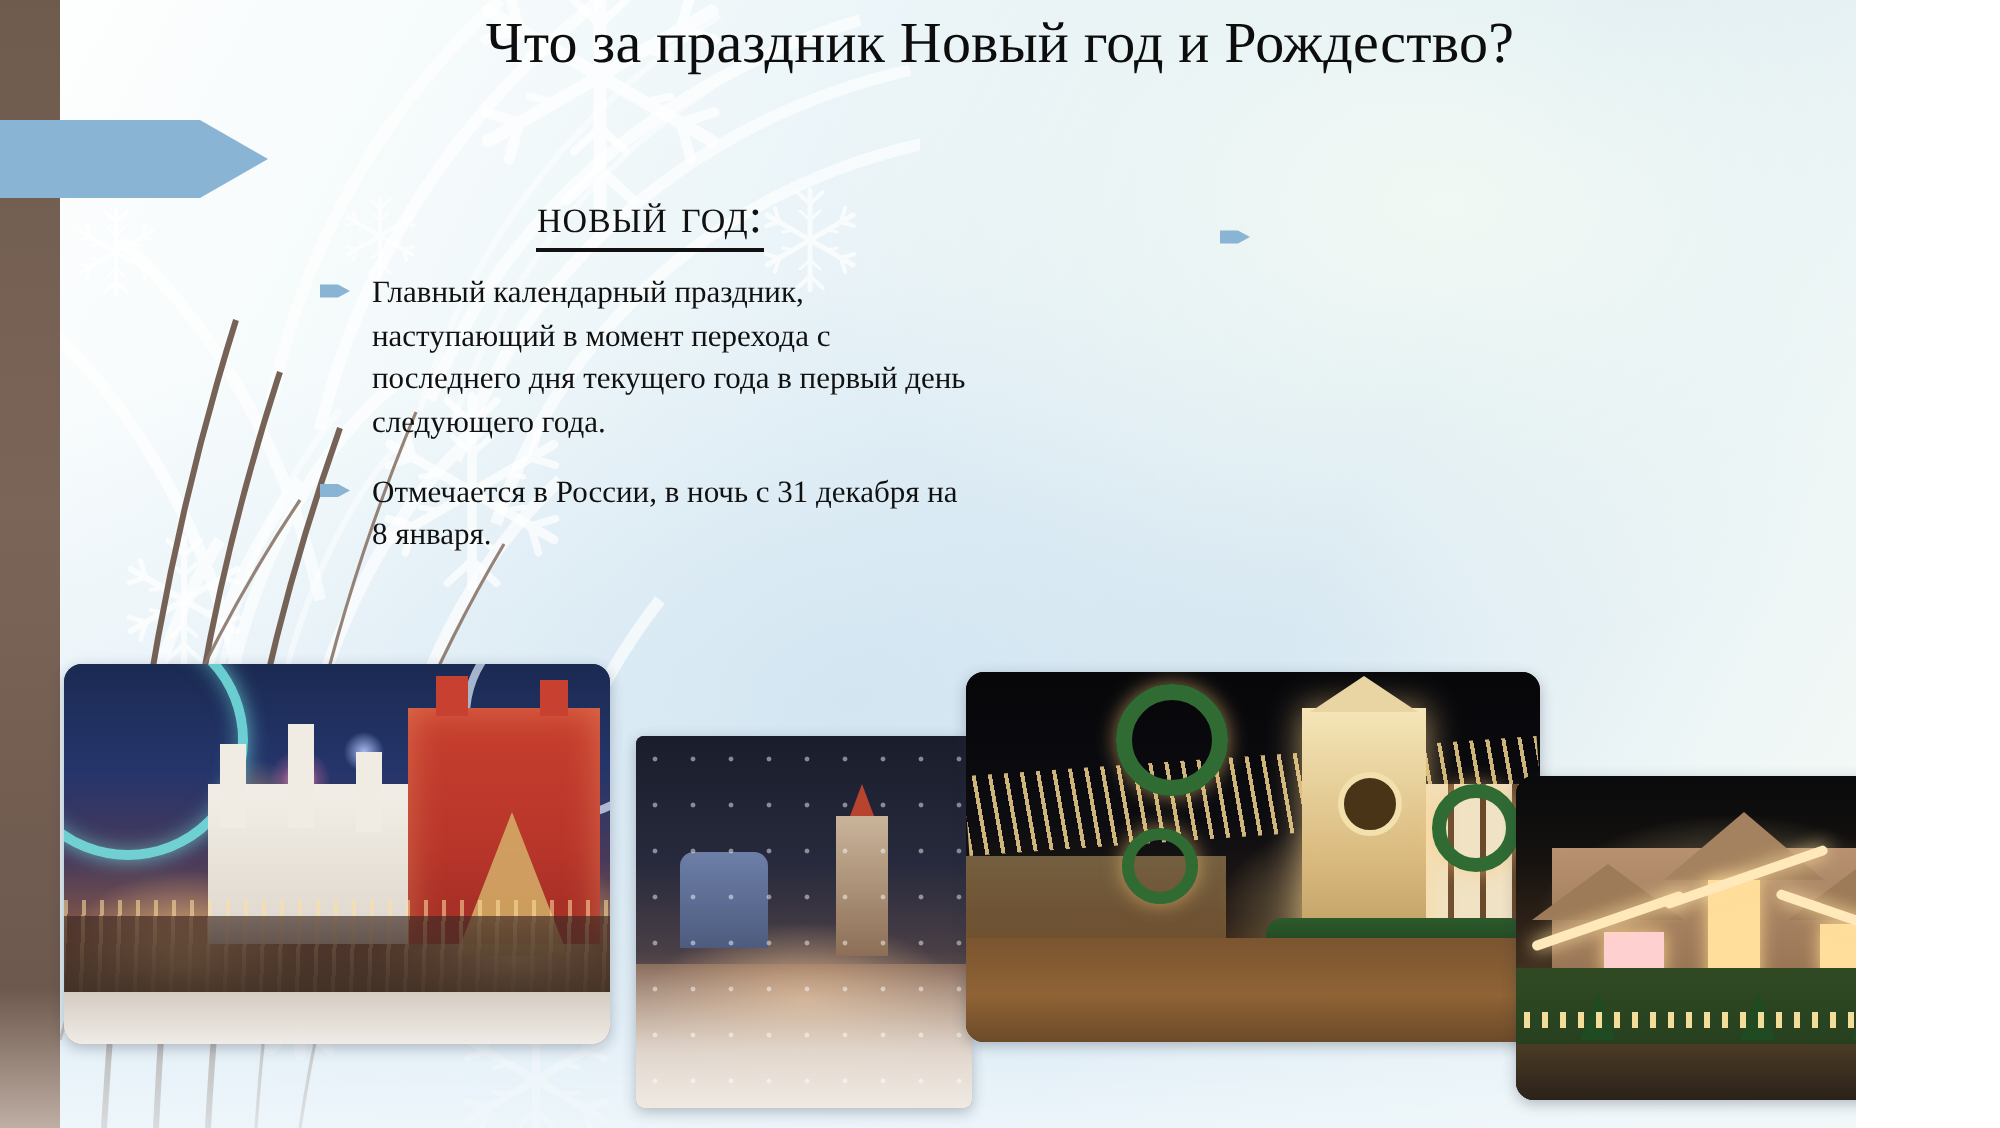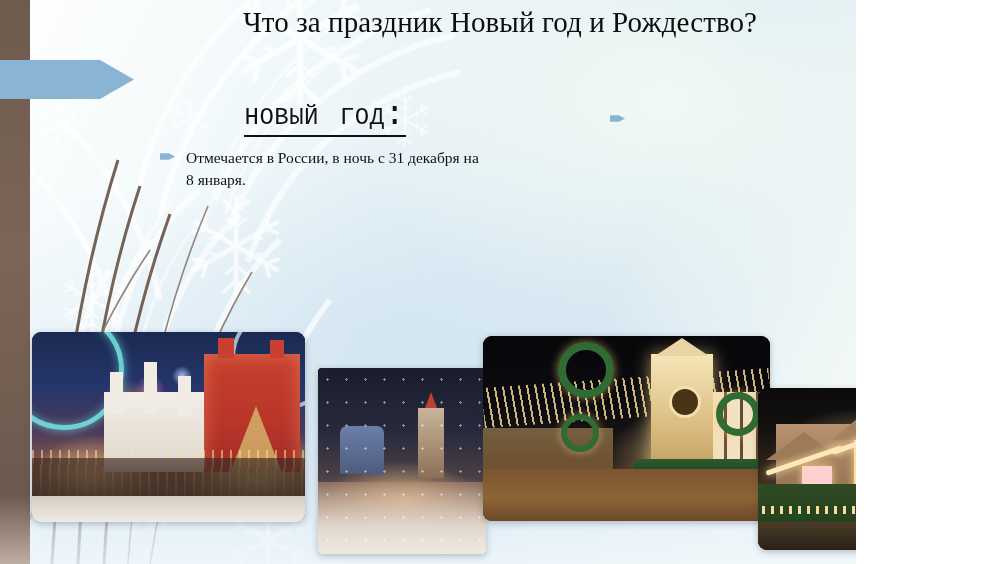--- a/index.html
+++ b/index.html
@@ -3,21 +3,21 @@
 <meta charset="utf-8">
 <title>Что за праздник Новый год и Рождество?</title>
 <style>
   html,body{margin:0;padding:0;}
   body{
     width:1000px;height:564px;overflow:hidden;
     font-family:"Liberation Serif", serif;
     background:#ffffff;
   }
   .slide{
-    position:relative;width:856px;height:564px;overflow:hidden;
+    position:relative;width:928px;height:564px;overflow:hidden;
     background:
       radial-gradient(ellipse 520px 360px at 78% 18%, rgba(243,250,244,0.95) 0%, rgba(243,250,244,0) 62%),
       radial-gradient(ellipse 460px 330px at 46% 62%, rgba(205,226,240,0.75) 0%, rgba(205,226,240,0) 65%),
       radial-gradient(ellipse 620px 420px at 10% 85%, rgba(222,236,246,0.85) 0%, rgba(222,236,246,0) 70%),
       linear-gradient(118deg,#ffffff 0%,#f4fafb 22%,#e4f0f6 48%,#d9e9f3 66%,#eef6f6 86%,#f7fbf5 100%);
   }
 
   
   .bg-swirls{position:absolute;left:0;top:0;width:460px;height:564px;opacity:.85;pointer-events:none;}
   .bg-snowflakes{position:absolute;left:0;top:0;width:1000px;height:564px;pointer-events:none;opacity:.9;}
@@ -50,22 +50,22 @@
     font-family:"Liberation Serif", serif;
     font-size:29px;color:#0d0d0d;letter-spacing:.1px;white-space:nowrap;
   }
 
   
   .col{position:absolute;top:96px;}
   .col-left{left:160px;width:330px;}
   .col-right{left:610px;width:350px;}
 
   .col-head{
-    font-family:Liberation Mono, monospace;
-    font-size:34px;font-weight:400;color:#111;
+    font-family:Liberation Serif, serif;
+    font-size:24px;font-weight:400;color:#111;
     font-variant:small-caps;text-transform:lowercase;
     letter-spacing:.5px;text-align:center;
     border-bottom:2px solid #111;
     padding-bottom:1px;margin:0 0 10px 0;
     display:inline-block;
   }
   .col-left .head-wrap{text-align:center;}
   .col-right .head-wrap{text-align:center;}
 
   ul.bullets{list-style:none;margin:0;padding:0;}
@@ -313,20 +313,24 @@
 
   <div class="title">Что за праздник Новый год и Рождество?</div>
 
   <div class="col col-left">
     <div class="head-wrap">
       <h2 class="col-head">Новый год:</h2>
     </div>
     <ul class="bullets">
       <li>
         <span class="pennant"></span>
+        <span>Главный календарный праздник, наступающий в момент перехода с последнего дня текущего года в первый день следующего года.</span>
+      </li>
+      <li>
+        <span class="pennant"></span>
         <span>Отмечается в России, в ночь с 31 декабря на 8 января.</span>
       </li>
     </ul>
   </div>
 
   <div class="col col-right">
     <ul class="bullets">
       <li>
         <span class="pennant"></span>
       </li>

